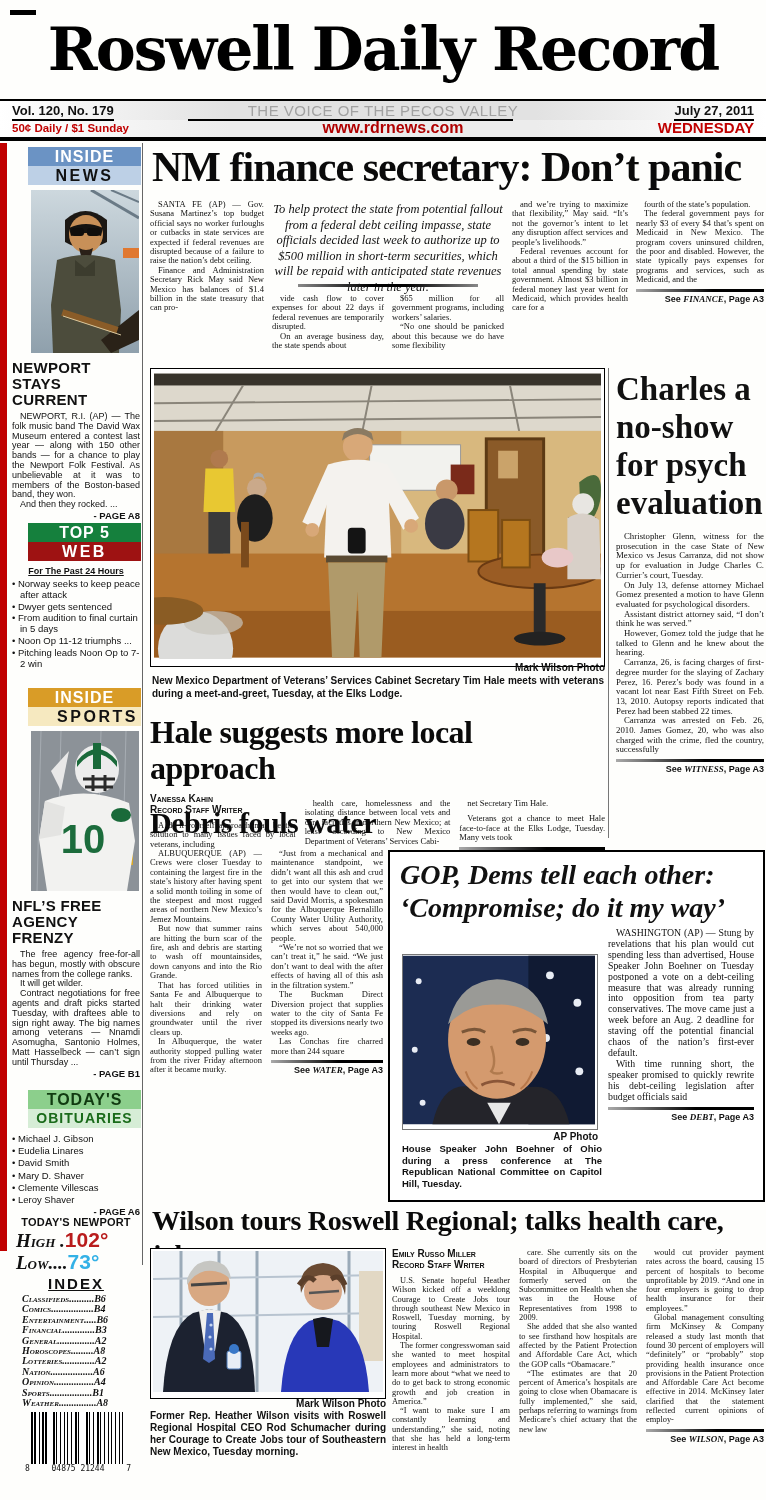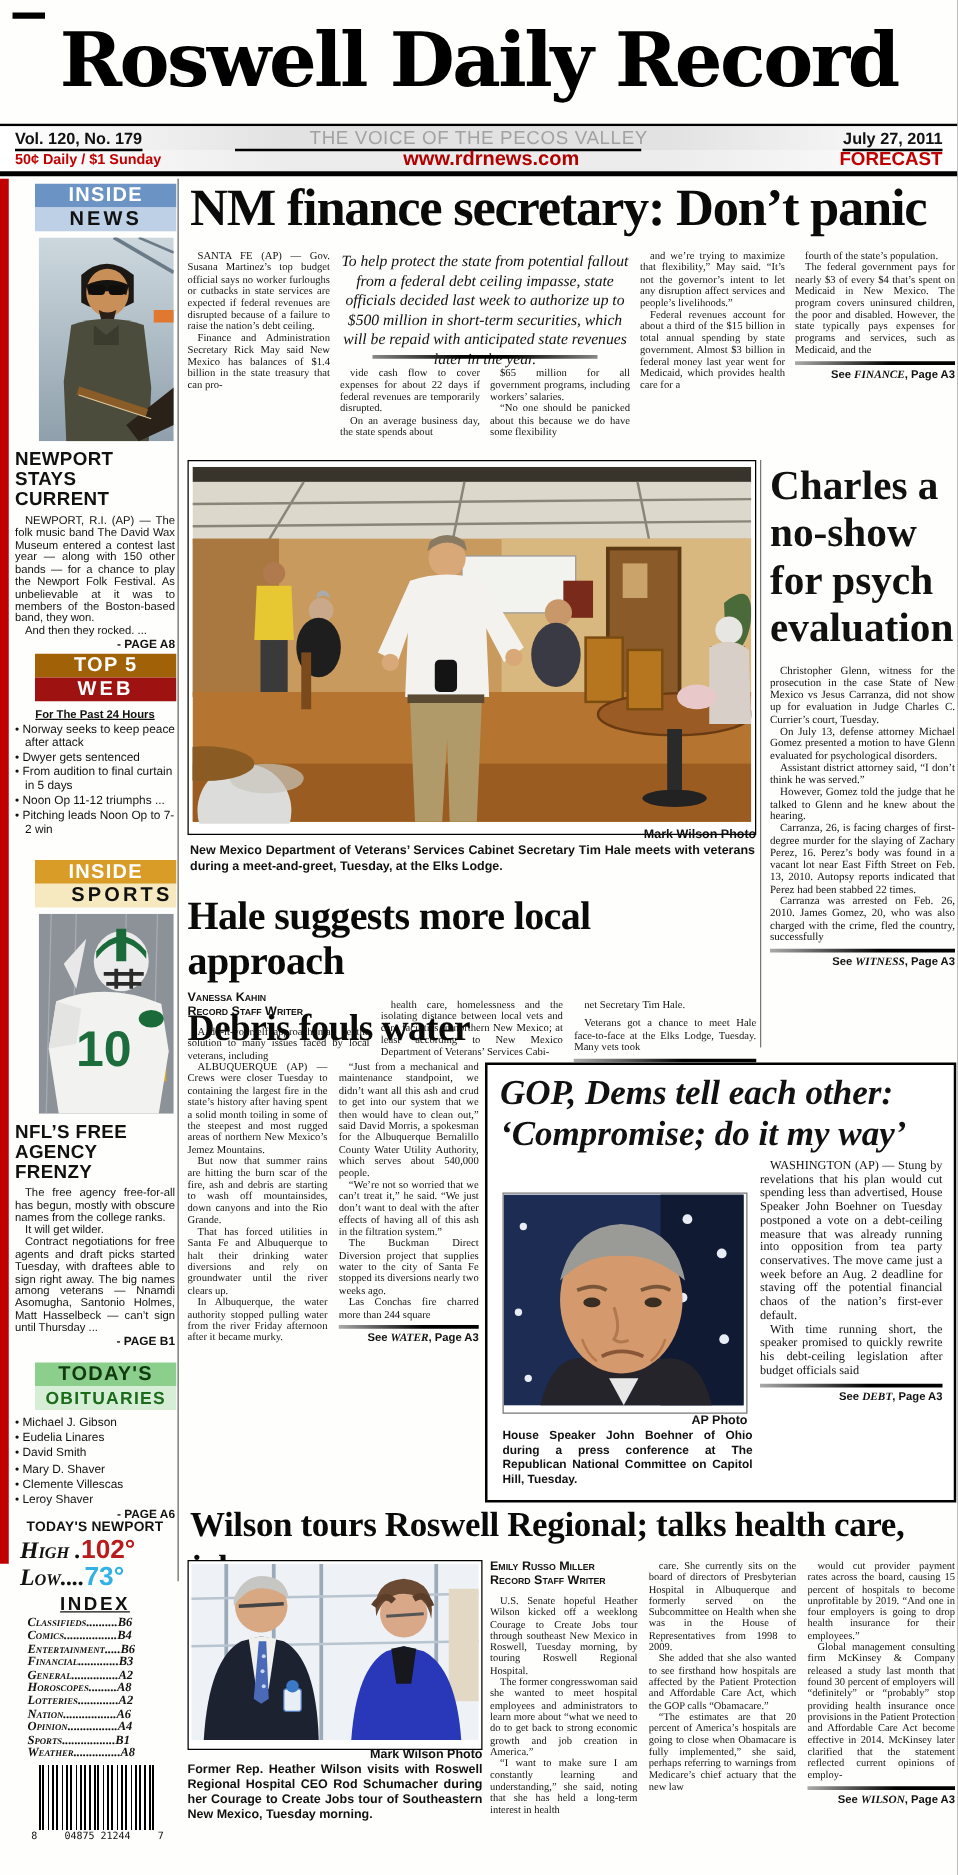--- a/index.html
+++ b/index.html
@@ -23,21 +23,21 @@
   .mast-day{right:12px;top:120px;font:bold 15px/16px "Liberation Sans",sans-serif;color:#c00000;}
   .mast-bar{left:0;right:0;top:137px;height:4px;background:#000;}
 
   
   .red-strip{left:0;top:143px;width:7px;height:1108px;background:#c00000;}
   .sb-divider{left:142px;top:143px;width:1px;height:1122px;background:#666;}
   .sb-box{left:28px;width:113px;text-align:center;font-family:"Liberation Sans",sans-serif;font-weight:bold;}
   .sb-box .b1{height:19px;font-size:16px;line-height:19px;color:#fff;letter-spacing:1px;}
   .sb-box .b2{height:19px;font-size:16px;line-height:19px;color:#111;letter-spacing:2.5px;}
   .news .b1{background:#6b93c4;} .news .b2{background:#bdd0e6;}
-  .web .b1{background:#a16207;} .web .b2{background:#9e1212;color:#fff;}
+  .web .b1{background:#15803d;} .web .b2{background:#9e1212;color:#fff;}
   .sports .b1{background:#d99c27;} .sports .b2{background:#f6e9c0;padding-left:26px;}
   .obit .b1{background:#8ccf8c;color:#103a10;} .obit .b2{background:#d6edd6;color:#1a6b1a;letter-spacing:1px;font-size:14px;}
   .sb-photo{left:31px;width:108px;}
   .sb-photo svg{display:block;}
   .sb-head{left:12px;width:128px;font:bold 15px/16px "Liberation Sans",sans-serif;letter-spacing:.3px;}
   .sb-body{left:12px;width:128px;font:9px/9.8px "Liberation Sans",sans-serif;text-align:justify;}
   .sb-body p{margin:0;text-indent:8px;}
   .pageref{font:bold 9.5px/11px "Liberation Sans",sans-serif;text-align:right;}
   .past24{left:12px;width:128px;text-align:center;font:bold 9px/11px "Liberation Sans",sans-serif;text-decoration:underline;}
   ul.bl{margin:0;padding:0;list-style:none;font:9.5px/10.8px "Liberation Sans",sans-serif;}
@@ -124,21 +124,21 @@
   <div class="abs mast-title">Roswell Daily Record</div>
   <div class="abs mast-rule"></div>
   <div class="abs mast-band1"></div>
   <div class="abs mast-band2"></div>
   <div class="abs mast-vol">Vol. 120, No. 179</div>
   <div class="abs mast-tag">THE VOICE OF THE PECOS VALLEY</div>
   <div class="abs mast-tagrule"></div>
   <div class="abs mast-date">July 27, 2011</div>
   <div class="abs mast-price">50¢ Daily / $1 Sunday</div>
   <div class="abs mast-web">www.rdrnews.com</div>
-  <div class="abs mast-day">FORECAST</div>
+  <div class="abs mast-day">WEDNESDAY</div>
   <div class="abs mast-bar"></div>
 
   <div class="abs red-strip"></div>
   <div class="abs sb-divider"></div>
 
   <div class="abs sb-box news" style="top:147px;">
     <div class="b1">INSIDE</div>
     <div class="b2">NEWS</div>
   </div>
 

